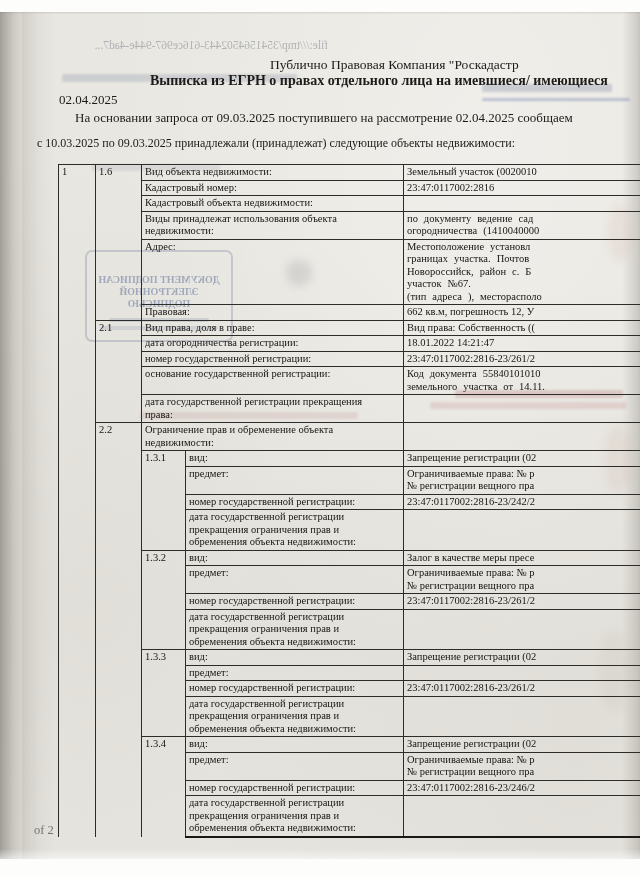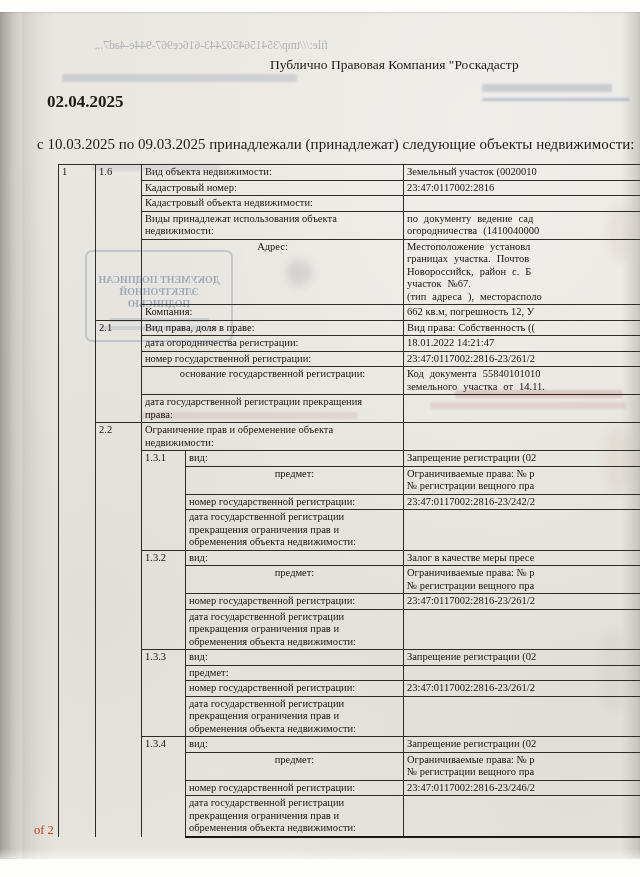--- a/index.html
+++ b/index.html
@@ -33,29 +33,29 @@
   .edge-bottom{
     position:absolute; left:0; bottom:0; width:100%; height:10px;
     background:linear-gradient(0deg, rgba(255,255,255,.55), transparent);
   }
   
   .print-url{
     position:absolute; left:323px; top:20px; font-size:13px; color:#1d1c1a;
     letter-spacing:.1px; white-space:nowrap;
   }
   .print-footer{
-    position:absolute; left:34px; top:823px; font-size:12.5px; color:#c2410c;
+    position:absolute; left:34px; top:823px; font-size:12.5px; color:#737373;
   }
   
   .t{ position:absolute; color:#1c1b18; white-space:nowrap; }
   .org{ left:270px; top:57px; font-size:13.5px; }
   .title{ left:150px; top:73px; font-size:14px; font-weight:bold; }
-  .date{ left:47px; top:92px; font-size:17px;font-weight:bold; }
+  .date{ left:59px; top:92px; font-size:13px; }
   .intro1{ left:75px; top:110px; font-size:13px; }
-  .intro2{ left:37px; top:136px; font-size:15px; }
+  .intro2{ left:37px; top:136px; font-size:12px; }
   
   .bt-url{
     position:absolute; left:28px; top:27px; width:300px;
     transform:scaleX(-1); font-size:11.5px; color:rgba(112,118,130,.48);
     filter:blur(.5px); white-space:nowrap;
   }
   .sm{ position:absolute; height:8px; border-radius:2px; filter:blur(1.3px); }
   .blob{ position:absolute; border-radius:50%; filter:blur(4px); }
   .stamp{
     position:absolute; left:85px; top:238px; width:148px; height:92px;
@@ -75,21 +75,21 @@
   }
   table.egrn td{
     border:1px solid #2e2c29; padding:1px 3px; vertical-align:top;
     font-size:10.5px; line-height:12.5px; color:#171613;
   }
   td.num{ vertical-align:middle; padding-left:5px; font-size:11px; }
   td.lbl{ }
   td.val{ }
   .pre{ white-space:pre-line; }
   .js{ word-spacing:.32em; }
-  .vm{ vertical-align:middle;text-align:center; }
+  .vm{ vertical-align:middle; }
   .bb2{ border-bottom:2px solid #191815 !important; }
   .nb{ border-bottom:none !important; }
   .stub{ position:absolute; width:1px; height:11px; background:#2e2c29; }
 </style>
 </head>
 <body>
 
 <div class="page">
 
   <div class="print-url">file:///tmp/3541564502443-616ce967-944e-4ad7...</div>
@@ -114,21 +114,23 @@
     <div class="blob" style="left:598px; top:618px; width:32px;  height:82px; background:rgba(188,182,170,.15);"></div>
     <div class="stamp">
       <span>ДОКУМЕНТ ПОДПИСАН</span><br>
       <span>ЭЛЕКТРОННОЙ ПОДПИСЬЮ</span>
       <span class="tiny"></span>
       <span class="tiny2"></span>
     </div>
   </div>
 
   <div class="t org">Публично Правовая Компания "Роскадастр</div>
+  <div class="t title">Выписка из ЕГРН о правах отдельного лица на имевшиеся/ имеющиеся</div>
   <div class="t date">02.04.2025</div>
+  <div class="t intro1">На основании запроса от 09.03.2025 поступившего на рассмотрение 02.04.2025 сообщаем</div>
   <div class="t intro2">с 10.03.2025 по 09.03.2025 принадлежали (принадлежат) следующие объекты недвижимости:</div>
 
   <table class="egrn">
     <colgroup>
       <col style="width:37px">
         <col style="width:46px">
         <col style="width:44px">
       <col style="width:218px">
         <col style="width:300px">
     </colgroup>
@@ -156,21 +158,21 @@
       </tr>
       <tr>
         <td class="lbl vm" colspan="2">Адрес:</td>
         <td class="val pre js">Местоположение установл
 границах участка. Почтов
 Новороссийск, район с. Б
 участок №67.
 (тип адреса ), месторасполо</td>
       </tr>
       <tr>
-        <td class="lbl" colspan="2">Компания:</td>
+        <td class="lbl" colspan="2">Правовая:</td>
         <td class="val">662 кв.м, погрешность 12, У</td>
       </tr>
 
       <tr>
         <td class="num" rowspan="5">2.1</td>
         <td class="lbl" colspan="2">Вид права, доля в праве:</td>
         <td class="val">Вид права: Собственность ((</td>
       </tr>
       <tr>
         <td class="lbl" colspan="2">дата огородничества регистрации:</td>

